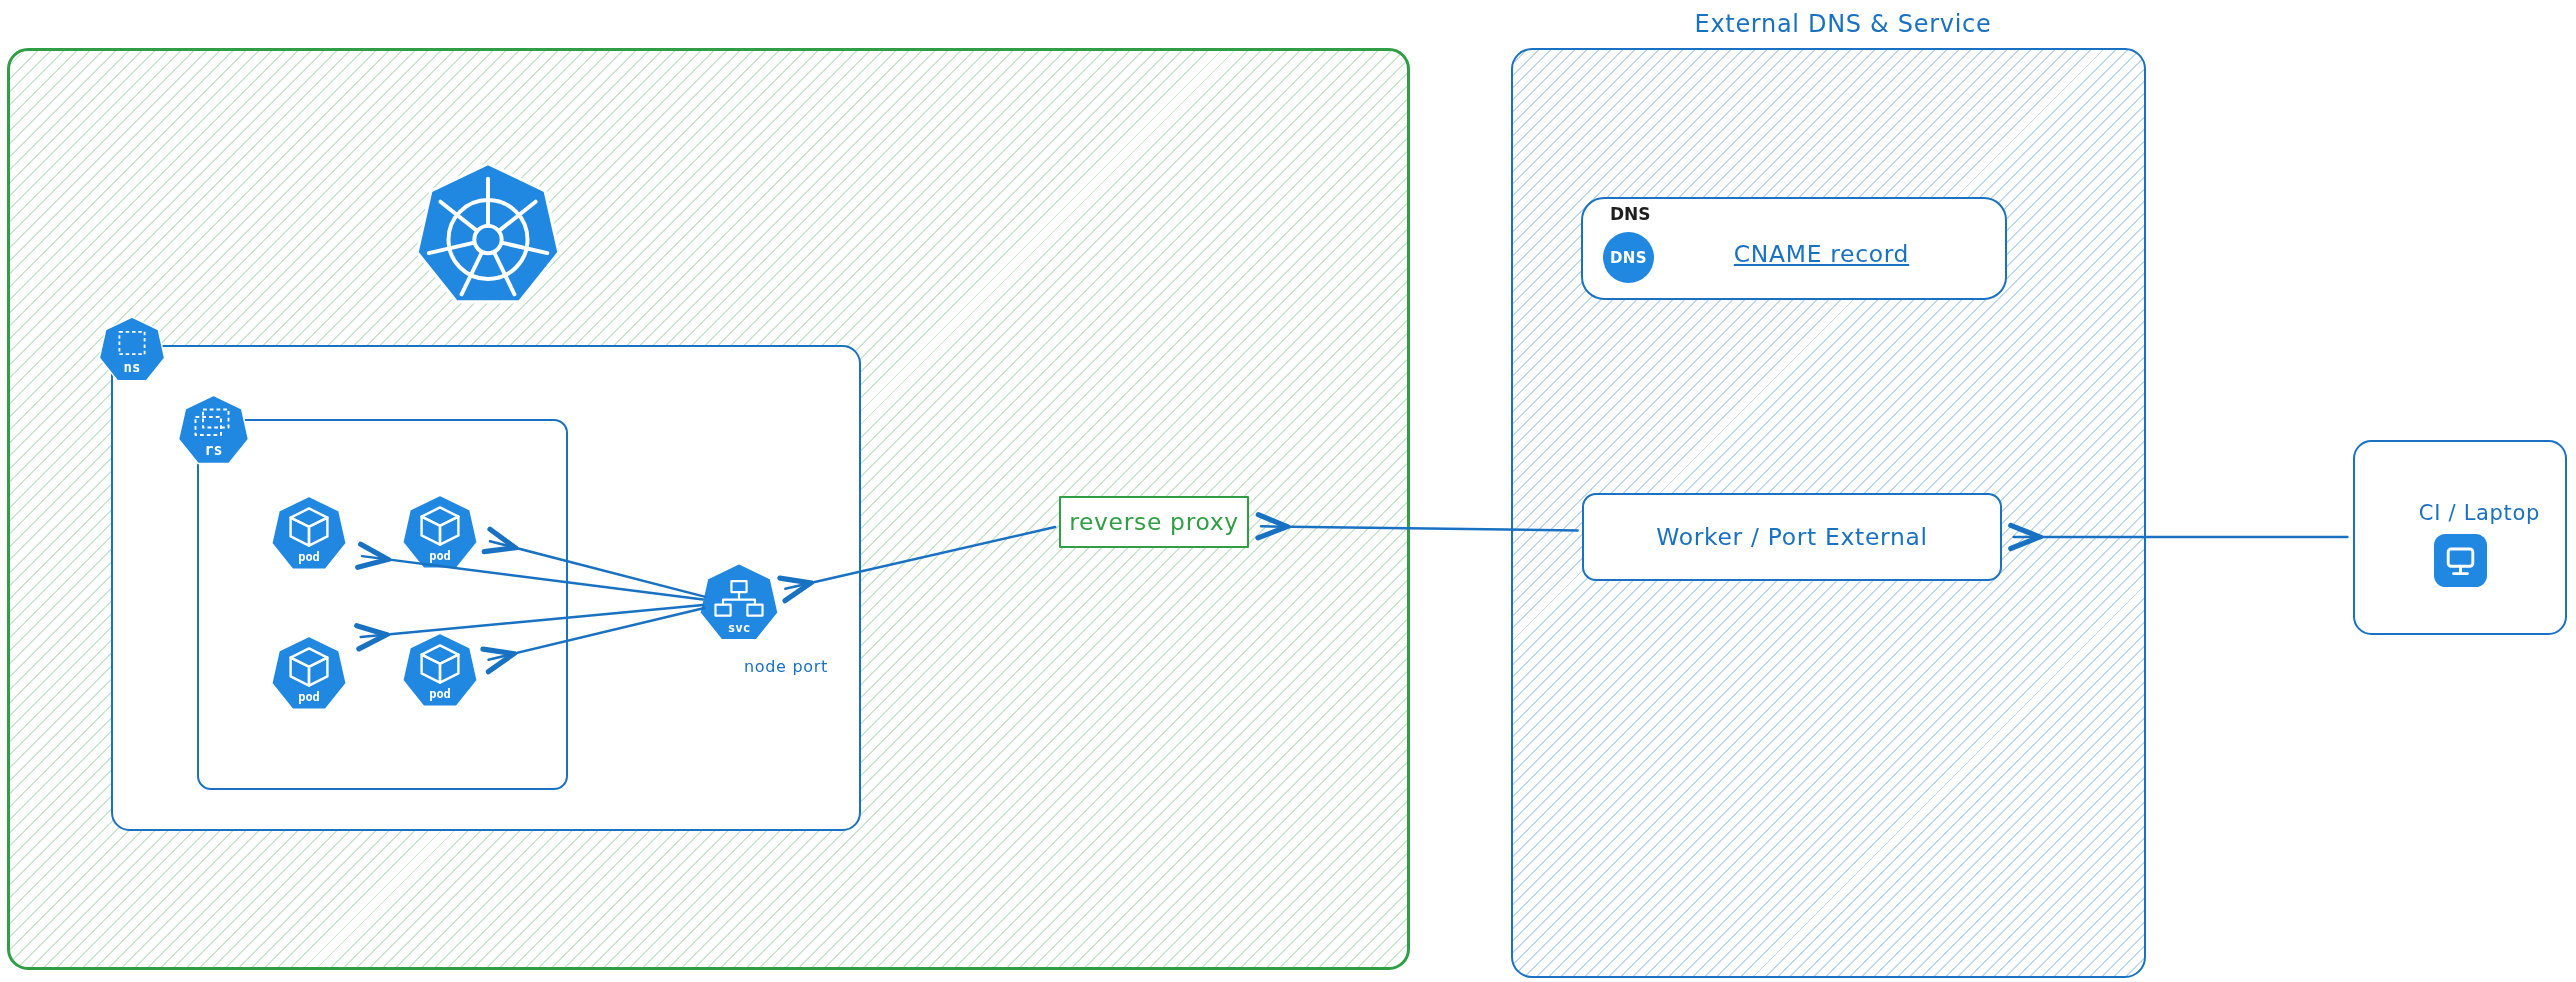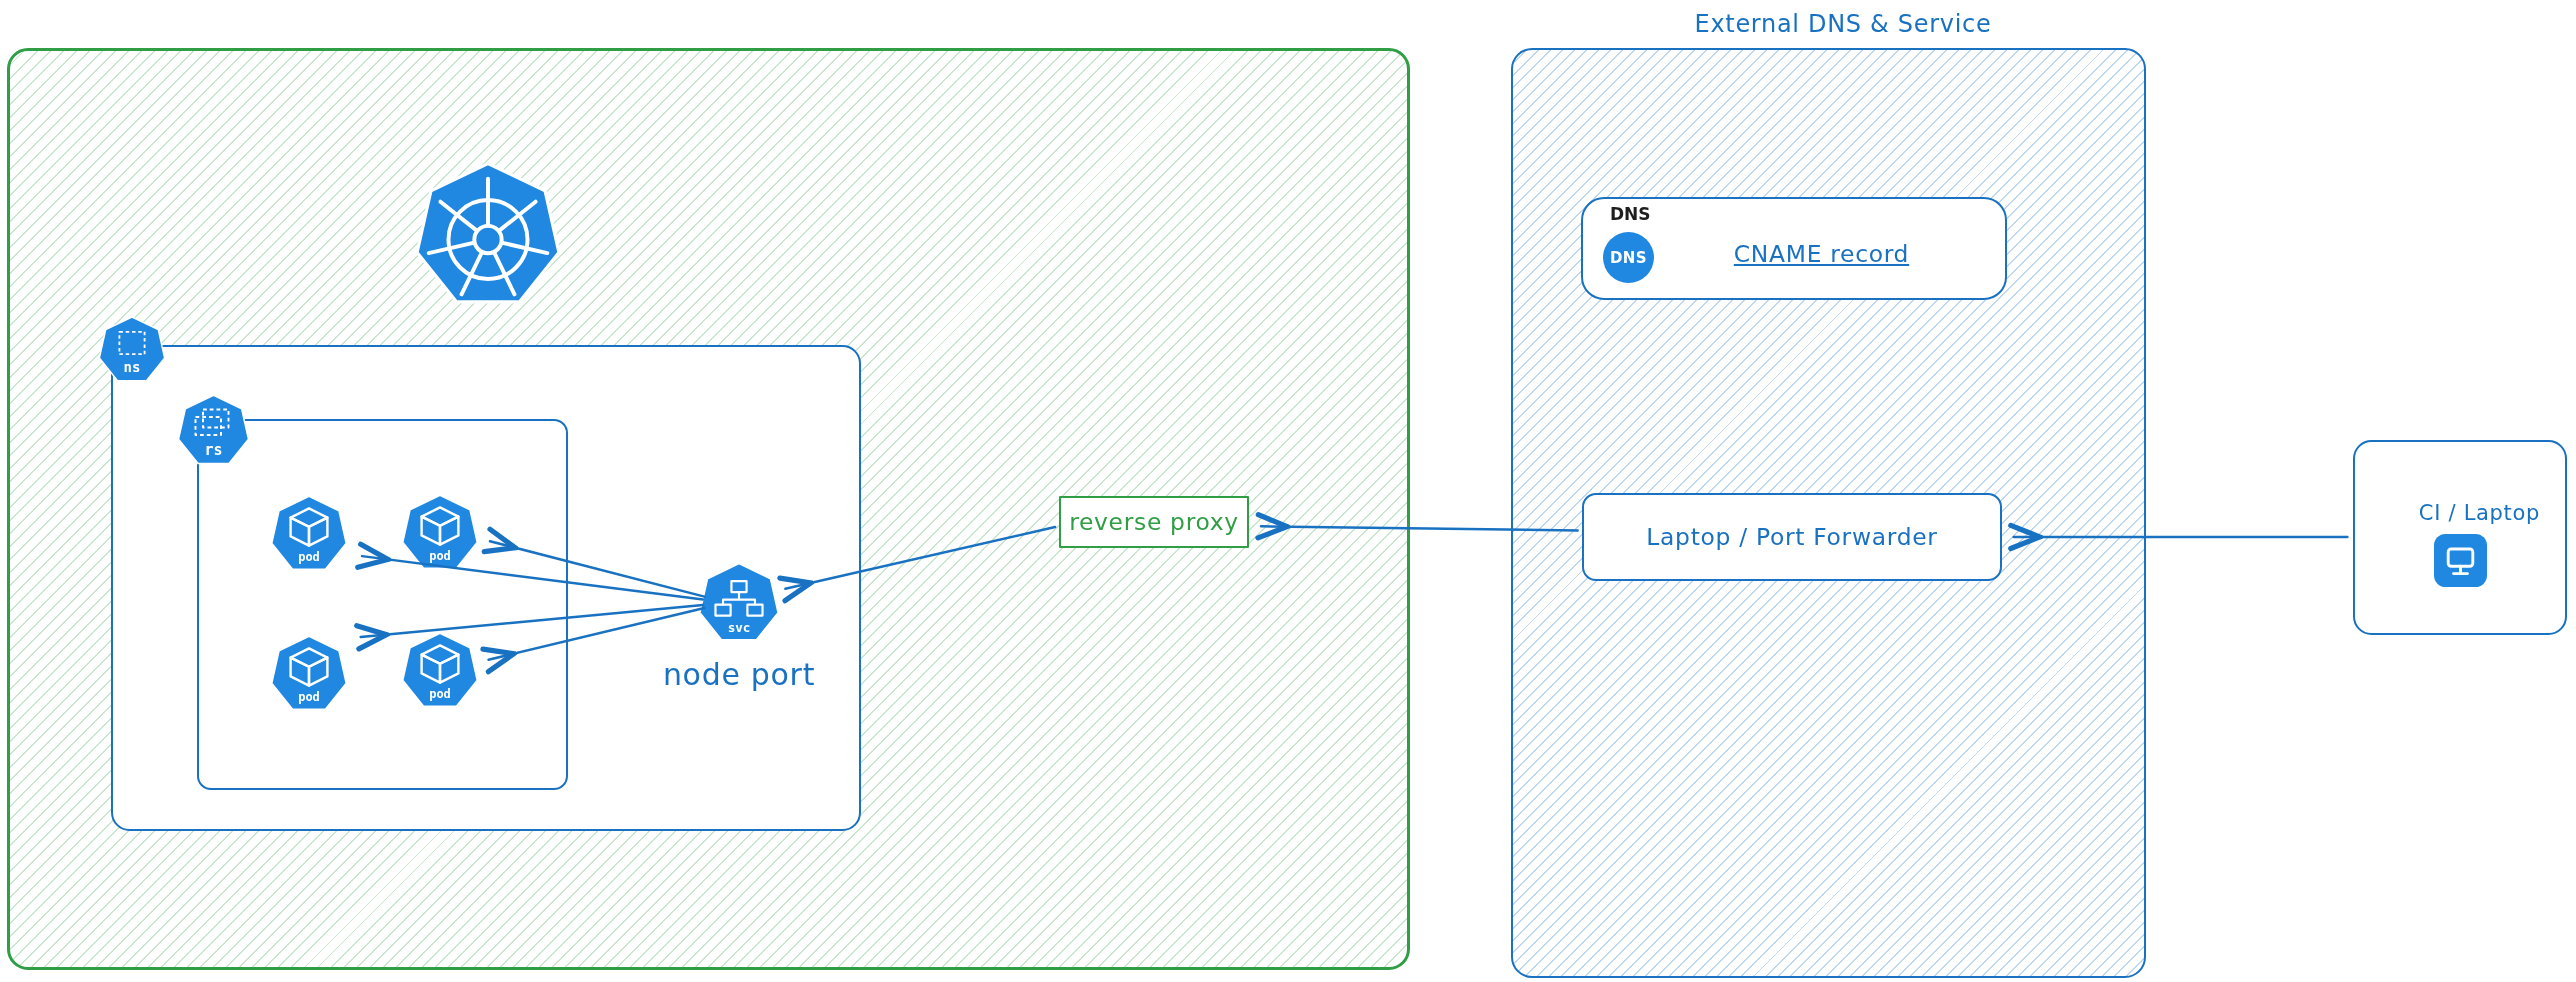--- a/index.html
+++ b/index.html
@@ -57,21 +57,21 @@
     display:flex;align-items:center;justify-content:center;letter-spacing:0.4px;
   }
   .cname-label{left:1701px;top:240px;width:241px;text-align:center;font-size:23.4px;letter-spacing:0.7px;text-decoration:underline;}
 
   .ci-label{left:2353px;top:501px;width:214px;text-align:center;font-size:21px;letter-spacing:0.7px;padding-left:39px;}
   .monitor-wrap{
     left:2434px;top:534px;width:53px;height:53px;border-radius:11.4px;
     background:var(--icon-blue);display:flex;align-items:center;justify-content:center;
   }
 
-  .nodeport-label{left:650px;top:657px;width:178px;text-align:center;font-size:30px;letter-spacing:0.7px;}
+  .nodeport-label{left:650px;top:657px;width:178px;text-align:right;font-size:16px;letter-spacing:0.7px;}
 
   
   .hept{fill:var(--icon-blue);stroke:#ffffff;stroke-width:2;}
   .glyph{stroke:#ffffff;fill:none;stroke-width:3;stroke-linejoin:round;stroke-linecap:round;}
   .glyph-thin{stroke:#ffffff;fill:none;stroke-width:2.6;stroke-linejoin:round;stroke-linecap:round;}
   .glyph-dash{stroke:#ffffff;fill:none;stroke-width:2.6;stroke-dasharray:5,4;stroke-linejoin:round;}
   .icon-text{fill:#ffffff;font-weight:bold;font-family:"DejaVu Sans Mono", monospace;}
 
   .arrow-line{stroke:var(--blue);stroke-width:3.5;fill:none;stroke-linecap:round;}
   #arrow-layer{left:0;top:0;width:2576px;height:983px;pointer-events:none;}
@@ -158,21 +158,21 @@
   </div>
 
   <div class="abs card dns-card"></div>
   <div class="abs dns-tag t-dark">DNS</div>
   <div class="abs dns-circle">
     <span>DNS</span>
   </div>
   <div class="abs cname-label t-blue">CNAME record</div>
 
   <div class="abs card worker-card t-blue">
-    <span>Laptop / Port Forwarder</span>
+    <span>Worker / Port External</span>
   </div>
 
   <div class="abs card ci-card"></div>
   <div class="abs ci-label t-blue">CI / Laptop</div>
   <div class="abs monitor-wrap">
     <svg width="41" height="41" viewBox="0 0 100 100">
       <rect x="20" y="22" width="60" height="42" rx="7" fill="none" stroke="#ffffff" stroke-width="7"></rect>
       <path d="M50,64 L50,79" stroke="#ffffff" stroke-width="7" stroke-linecap="round" fill="none"></path>
       <path d="M33,82 L67,82" stroke="#ffffff" stroke-width="7" stroke-linecap="round" fill="none"></path>
     </svg>

